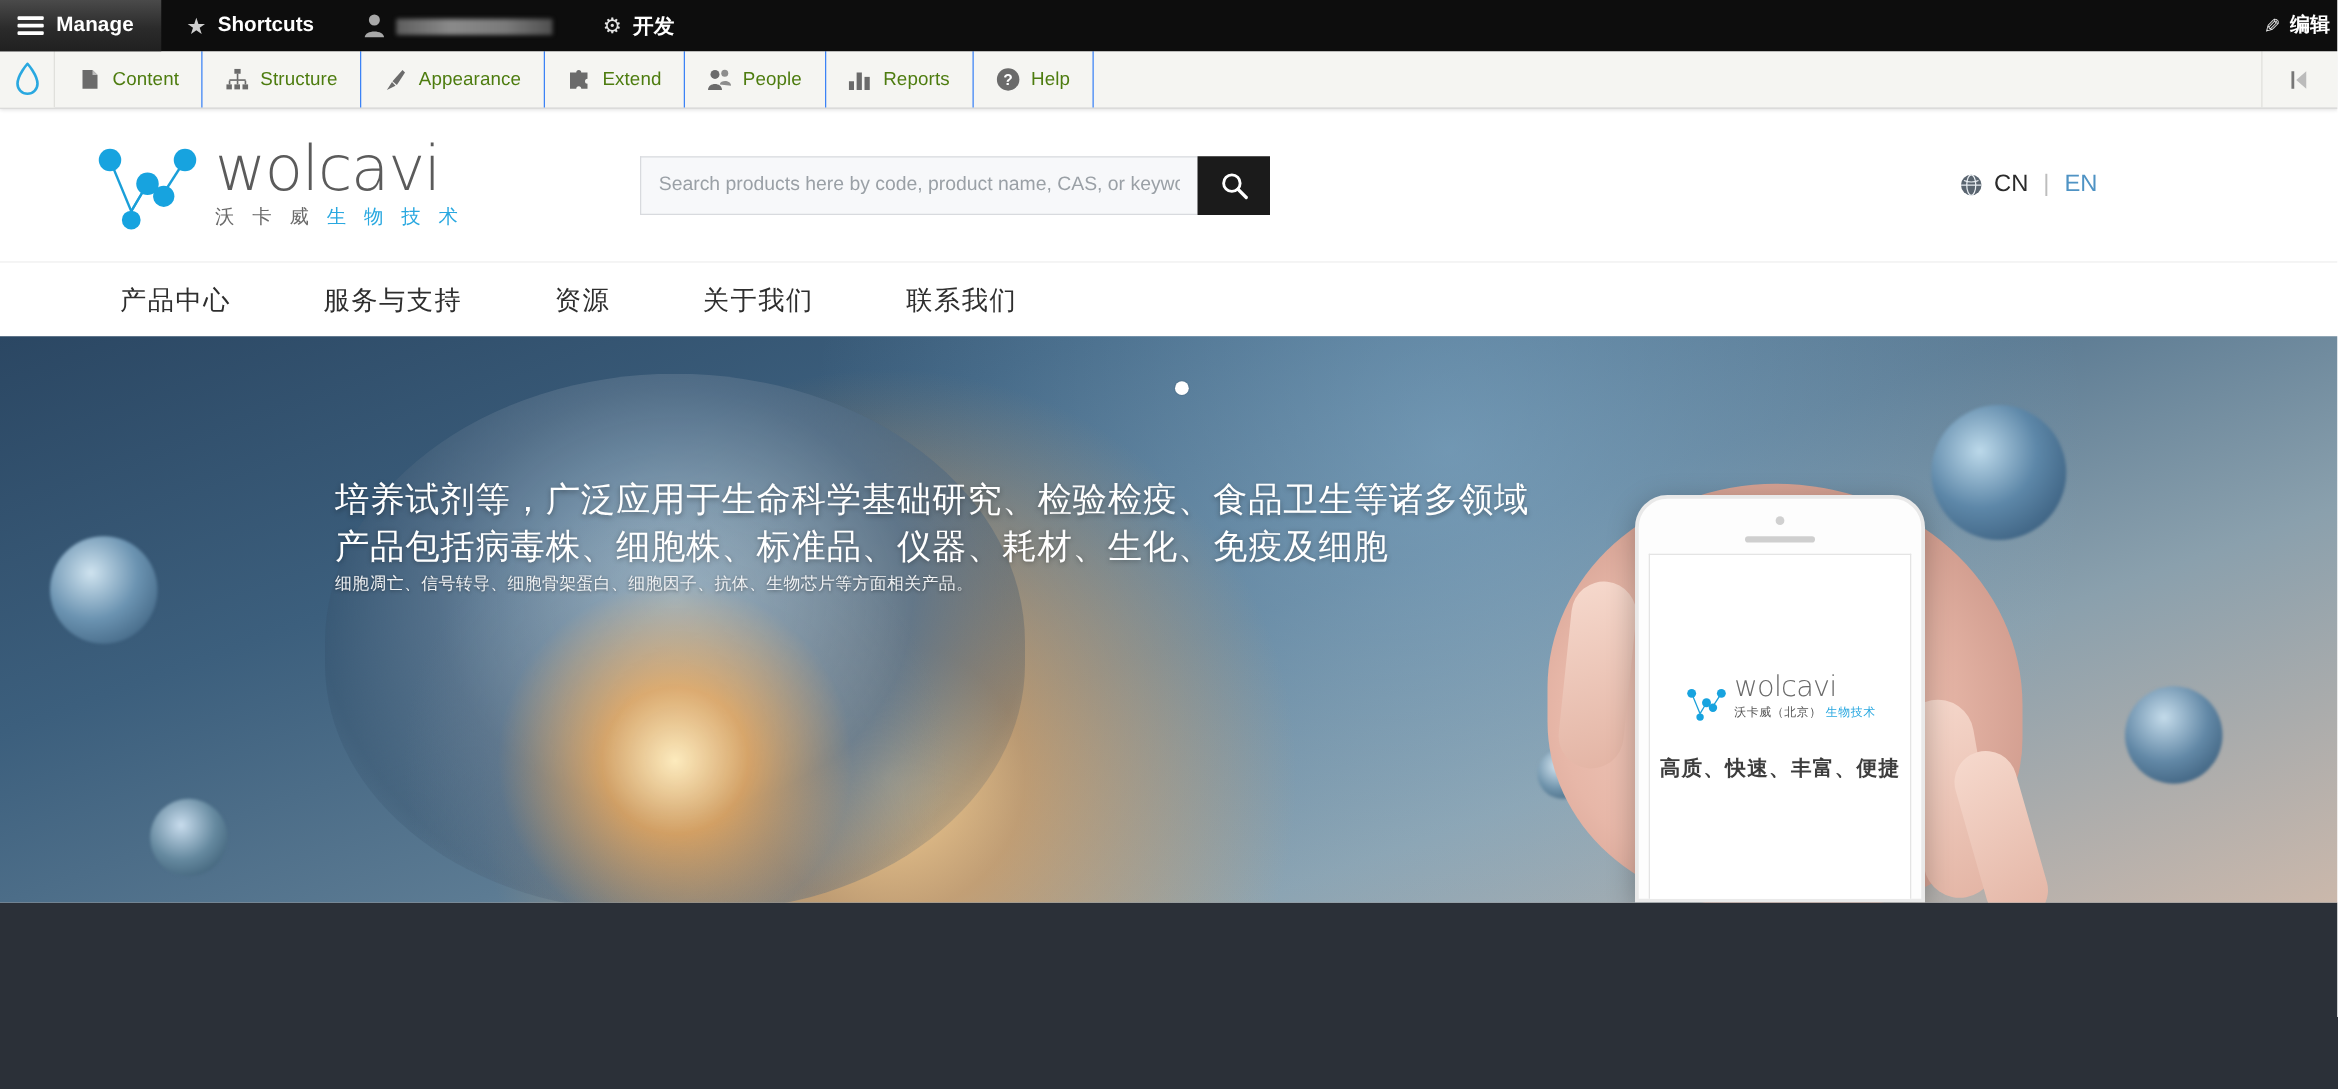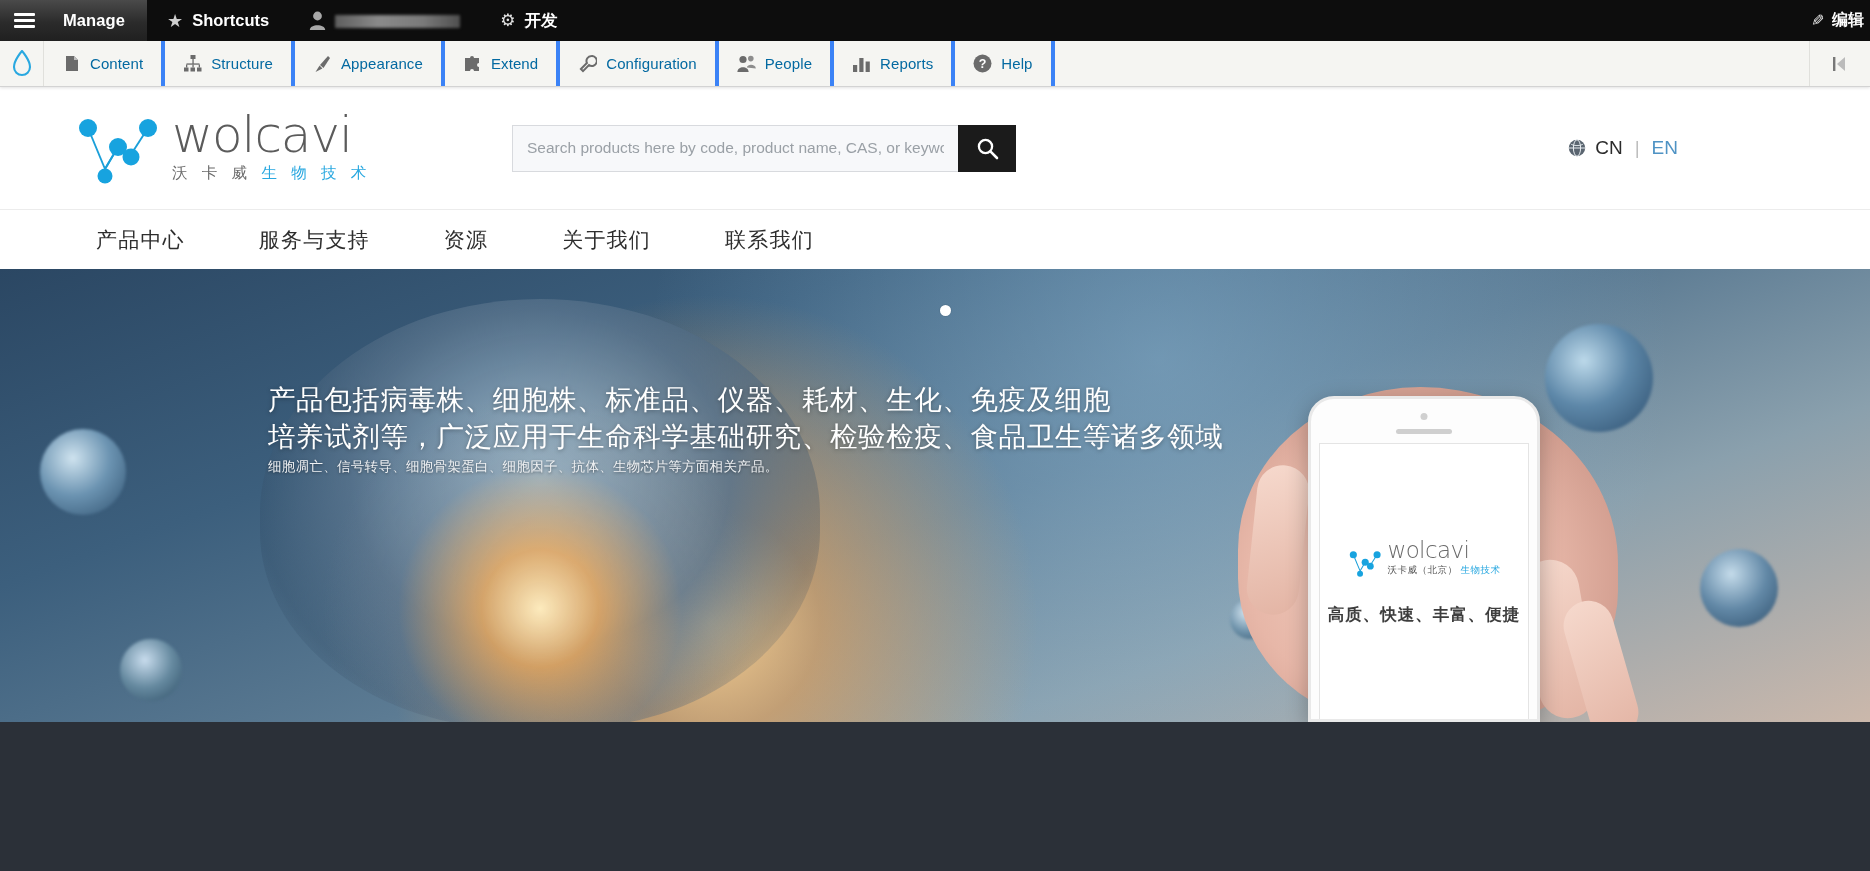--- a/index.html
+++ b/index.html
@@ -8,21 +8,21 @@
     font-family: "Liberation Sans", "DejaVu Sans", sans-serif;
     background: #fff; overflow: hidden;
   }
 
   
   .admin-bar {
     height: 41px; background: #0d0d0d; display: flex; align-items: stretch;
     position: relative; z-index: 40;
   }
   .ab-manage {
-    display: flex; align-items: center; gap: 28px;
+    display: flex; align-items: center; gap: 10px;
     padding: 0 22px 0 14px;
     background: linear-gradient(to bottom, #4a4a4a 0%, #2b2b2b 55%, #202020 100%);
     color: #fff; font-size: 16.5px; font-weight: bold;
     letter-spacing: .1px;
   }
   .hamburger { width: 21px; display: flex; flex-direction: column; gap: 3px; }
   .hamburger i { display: block; height: 3px; background: #fff; border-radius: 1px; }
   .ab-item {
     display: flex; align-items: center; gap: 9px;
     padding: 0 20px; color: #fff; font-size: 16.5px; font-weight: bold;
@@ -47,22 +47,22 @@
     border-bottom: 1px solid #d3d3d3;
     display: flex; align-items: stretch; position: relative; z-index: 39;
     box-shadow: 0 1px 3px rgba(0,0,0,.12);
   }
   .drupal-drop {
     width: 44px; display: flex; align-items: center; justify-content: center;
     background: #f5f5f2; border-right: 1px solid #e0e0dc;
   }
   .at-item {
     display: flex; align-items: center; gap: 9px;
-    padding: 0 18px; border-right: 4px solid #3b82f6;
-    color: #0369a1; font-size: 15px; letter-spacing: .1px;
+    padding: 0 18px; border-right: 1px solid #3b82f6;
+    color: #4d7c0f; font-size: 15px; letter-spacing: .1px;
   }
   .at-item .ic { display: inline-flex; width: 19px; height: 19px; align-items: center; justify-content: center; }
   .at-spacer { flex: 1; border-right: 1px solid #e0e0dc; }
   .at-end { width: 60px; display: flex; align-items: center; justify-content: center; color: #555; font-size: 16px;}
 
   
   .site-header {
     height: 122px; background: #fff; display: flex; align-items: center;
     padding: 0 72px; position: relative;
   }
@@ -266,28 +266,20 @@
 
   <div class="at-item">
     <span class="ic">
       <svg width="18" height="18" viewBox="0 0 18 18">
         <path d="M2 3h5a2 2 0 1 1 4 0h5v5a2 2 0 1 0 0 4v4h-5a2 2 0 1 0-4 0H2Z" fill="#6b6b6b"></path>
       </svg>
     </span>
     <span>Extend</span>
   </div>
 
-  <div class="at-item">
-    <span class="ic">
-      <svg width="18" height="18" viewBox="0 0 18 18">
-        <path d="M12.5 1a5 5 0 0 0-4.6 7l-6 6 2.1 2.1 6-6A5 5 0 1 0 12.5 1Z" fill="none" stroke="#6b6b6b" stroke-width="2"></path>
-      </svg>
-    </span>
-    <span>Configuration</span>
-  </div>
 
   <div class="at-item">
     <span class="ic">
       <svg width="19" height="17" viewBox="0 0 19 17">
         <circle cx="6" cy="4.5" r="3.6" fill="#6b6b6b"></circle>
         <path d="M0.4 17 C0.4 10.6 11.6 10.6 11.6 17 Z" fill="#6b6b6b"></path>
         <circle cx="13.8" cy="3.6" r="2.8" fill="#8d8d8d"></circle>
         <path d="M9.8 12.5 C10.6 8.6 18.8 9 18.8 13.6 Z" fill="#8d8d8d"></path>
       </svg>
     </span>
@@ -385,22 +377,22 @@
   <div class="hero-spore s2"></div>
   <div class="hero-spore s4"></div>
   <div class="hero-spore s1"></div>
   <div class="hero-spore s3"></div>
   <div class="hero-spore s5"></div>
   <div class="hero-virus"></div>
 
   <div class="hero-dot"></div>
 
   <div class="hero-copy">
+    <div class="hero-title">培养试剂等，广泛应用于生命科学基础研究、检验检疫、食品卫生等诸多领域</div>
     <div class="hero-title">产品包括病毒株、细胞株、标准品、仪器、耗材、生化、免疫及细胞</div>
-    <div class="hero-title">培养试剂等，广泛应用于生命科学基础研究、检验检疫、食品卫生等诸多领域</div>
     <div class="hero-sub" style="margin-top:2px">细胞凋亡、信号转导、细胞骨架蛋白、细胞因子、抗体、生物芯片等方面相关产品。</div>
   </div>
 
   <div class="hand"></div>
   <div class="finger f1"></div>
   <div class="finger f2"></div>
   <div class="finger f3"></div>
 
   <div class="phone">
     <div class="phone-cam"></div>

